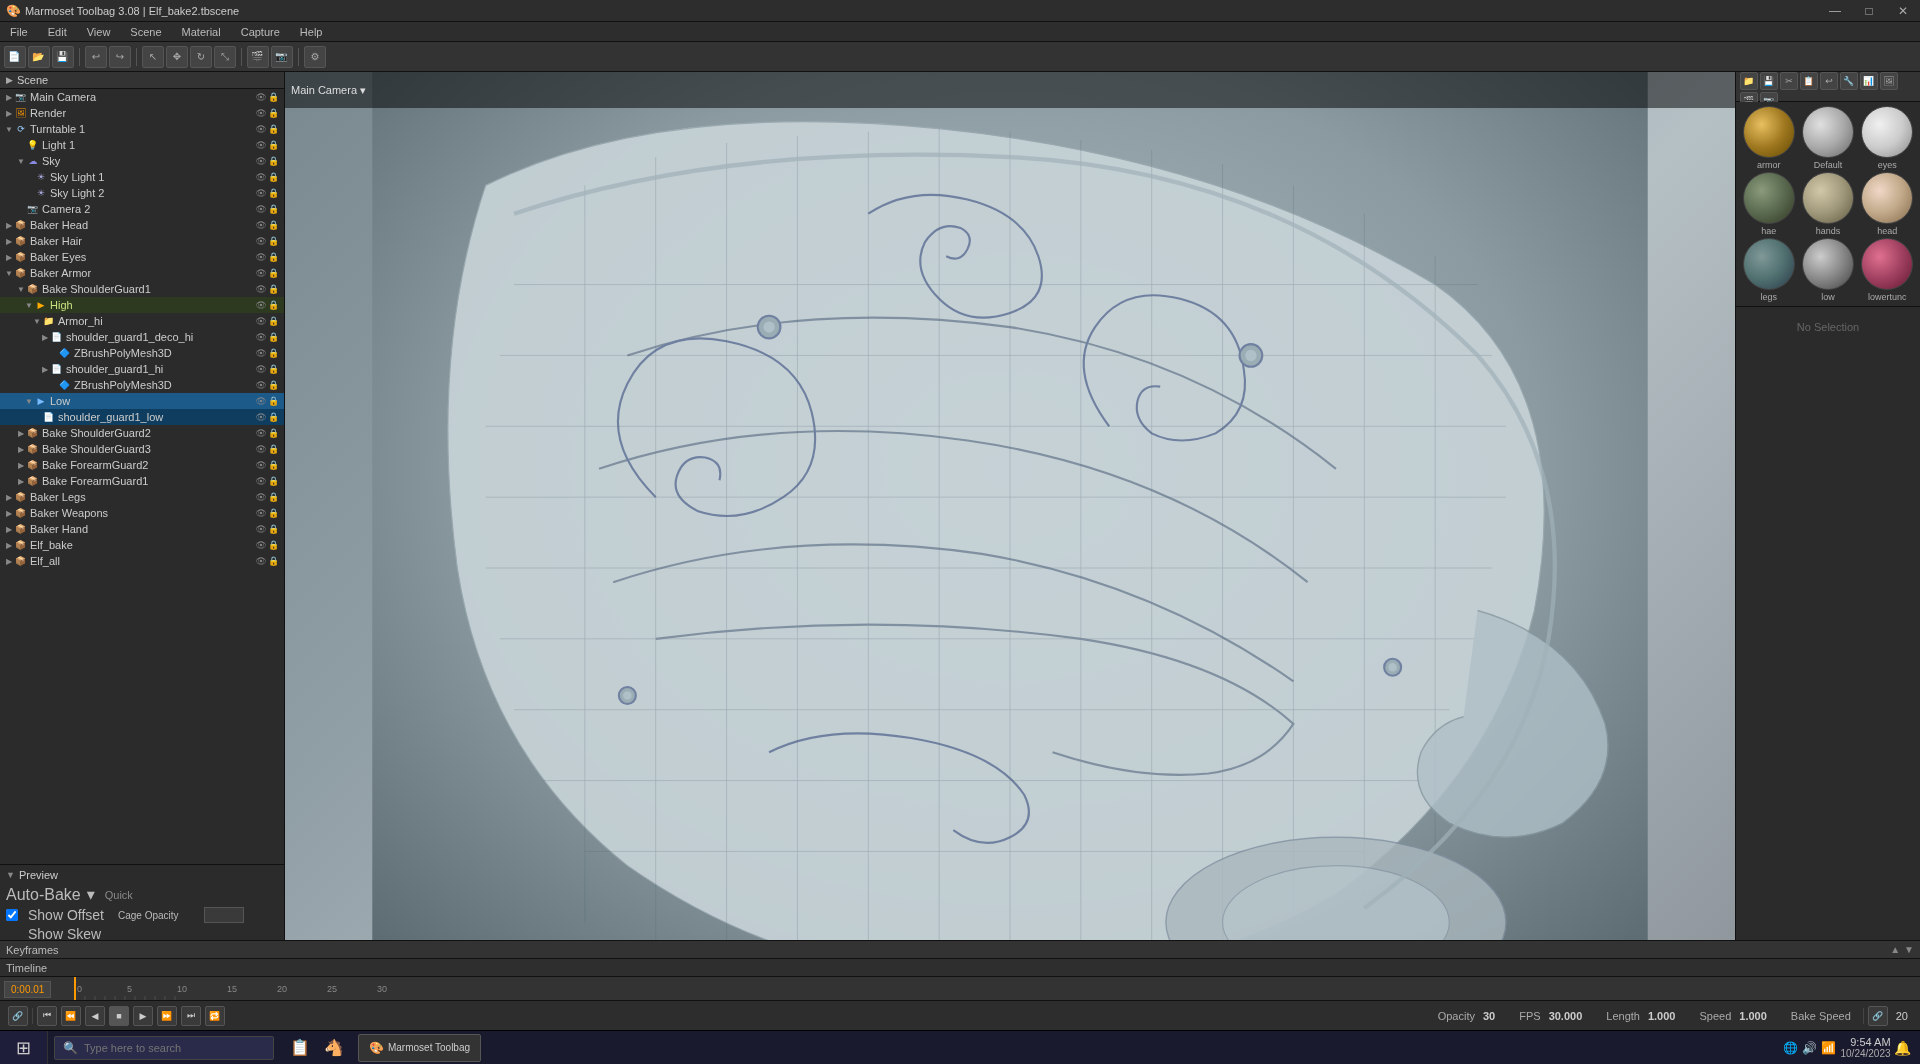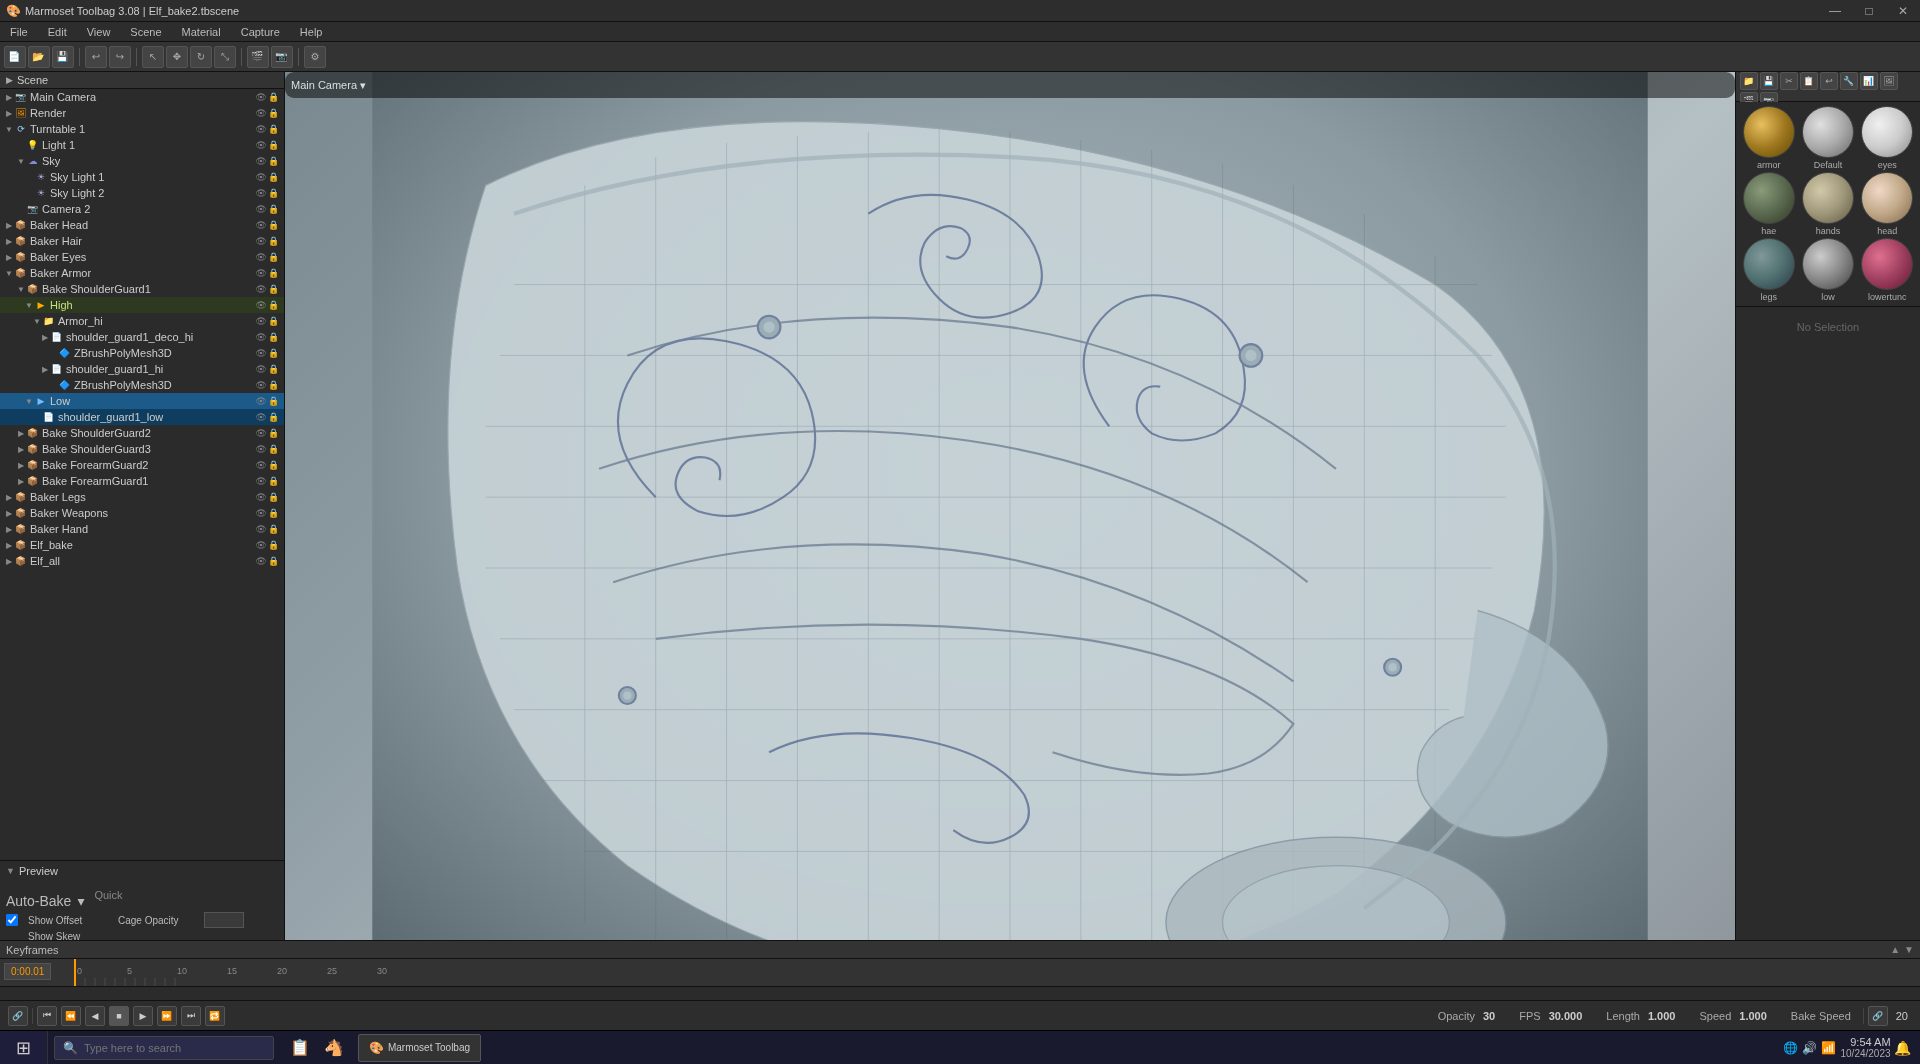--- a/index.html
+++ b/index.html
@@ -58,24 +58,24 @@
 
     
     #preview-section {
       background: #2b2b2b; border-top: 1px solid #111; padding: 4px 6px;
     }
     #preview-header {
       font-size: 11px; color: #ccc; margin-bottom: 4px; display: flex; align-items: center; gap: 4px;
     }
     .section-triangle { color: #888; font-size: 9px; }
     .preview-row { display: flex; align-items: center; gap: 6px; margin-bottom: 3px; }
-    .preview-label { font-size: 10px; color: #bbb; min-width: 80px; }
+    .preview-label { font-size: 14px; color: #bbb; min-width: 80px; }
     .preview-input { background: #3a3a3a; border: 1px solid #555; color: #ccc; font-size: 11px; padding: 1px 3px; width: 40px; }
     .preview-checkbox { width: 12px; height: 12px; }
-    .autobake-label { font-size: 14px; color: #bbb; margin-top: 12px; }
+    .autobake-label { font-size: 16px; color: #bbb; }
     .quick-label { font-size: 11px; color: #888; }
 
     
     #cage-section {
       background: #2b2b2b; padding: 4px 6px; border-top: 1px solid #111;
     }
     #cage-header {
       font-size: 11px; color: #ccc; margin-bottom: 4px; display: flex; align-items: center; gap: 4px;
     }
     .cage-row { display: flex; align-items: center; gap: 6px; margin-bottom: 3px; }
@@ -83,22 +83,22 @@
     .cage-input { background: #3a3a3a; border: 1px solid #555; color: #ccc; font-size: 11px; padding: 1px 3px; width: 38px; }
     .cage-slider { flex: 1; height: 4px; background: #444; border: none; cursor: pointer; }
     .cage-btn-row { display: flex; gap: 4px; margin-bottom: 2px; }
     .cage-btn { background: #444; border: 1px solid #555; color: #ccc; font-size: 10px; padding: 2px 8px; cursor: pointer; border-radius: 2px; flex: 1; }
 
     
     #viewport {
       flex: 1; background: #6b7a80; position: relative; overflow: hidden;
     }
     #viewport-header {
-      position: absolute; top: 0; left: 0; right: 0; height: 26px; background: rgba(0,0,0,0.5);
-      display: flex; align-items: center; padding: 0 6px; font-size: 11px; color: #ccc; z-index: 10; border-radius: 9px;
+      position: absolute; top: 0; left: 0; right: 0; height: 36px; background: rgba(0,0,0,0.5);
+      display: flex; align-items: center; padding: 0 6px; font-size: 11px; color: #ccc; z-index: 10;
     }
 
     
     #viewport-3d {
       width: 100%; height: 100%;
       background: linear-gradient(135deg, #7a8890 0%, #909ea5 30%, #b5c0c5 60%, #8a9298 100%);
     }
 
     
     #right-panel {
@@ -716,20 +716,23 @@
 <div style="position:absolute; bottom:34px; left:0; right:0; height:90px; background:#2b2b2b; border-top:1px solid #111; z-index:20;">
 
   <div style="height:18px; background:#333; display:flex; align-items:center; padding:0 6px; font-size:11px; color:#bbb; border-bottom:1px solid #111; justify-content:space-between;">
     <span>Keyframes</span>
     <div style="display:flex;gap:4px;">
       <span style="font-size:10px;color:#888;cursor:pointer;">▲</span>
       <span style="font-size:10px;color:#888;cursor:pointer;">▼</span>
     </div>
   </div>
 
+  <div style="height:18px; background:#2e2e2e; display:flex; align-items:center; padding:0 6px; font-size:11px; color:#bbb; border-bottom:1px solid #111; justify-content:space-between;">
+    <span>Timeline</span>
+  </div>
 
   <div style="height:28px; background:#333; position:relative; overflow:hidden; border-bottom:1px solid #111;text-align:center;">
 
     <div style="position:absolute; left:4px; top:4px; background:#444; border:1px solid #555; padding:2px 6px; font-size:10px; color:#f90;">
       <span>0:00.01</span>
     </div>
 
     <div style="position:absolute; left:55px; top:0; right:0; height:100%; display:flex; align-items:flex-end;">
       <svg width="100%" height="28">
         <line x1="20" y1="0" x2="20" y2="28" stroke="#f90" stroke-width="2"></line>

